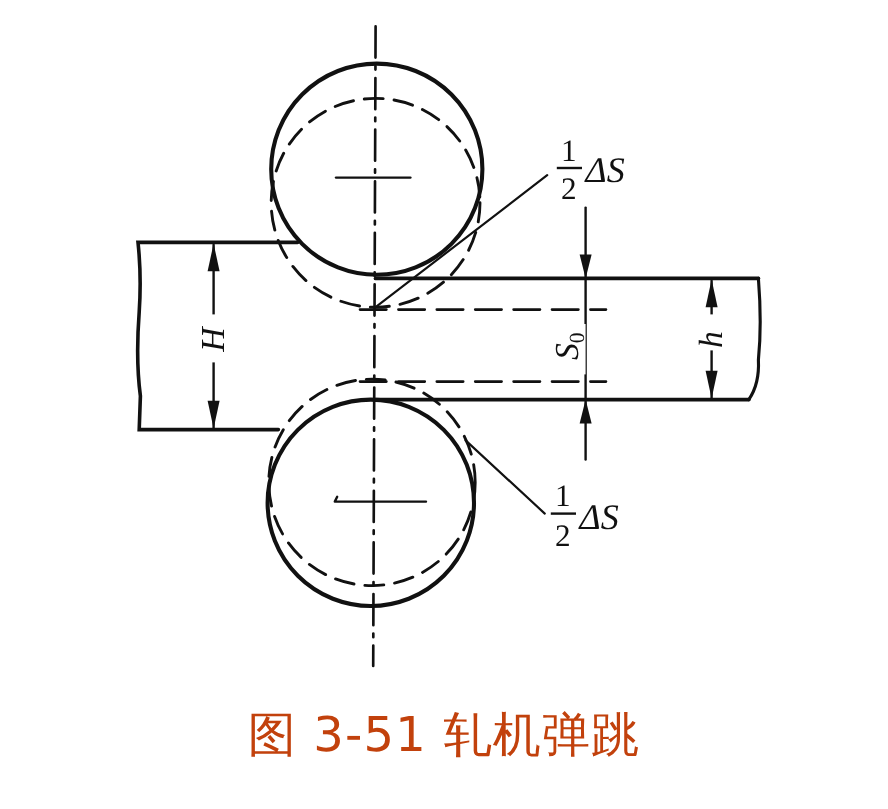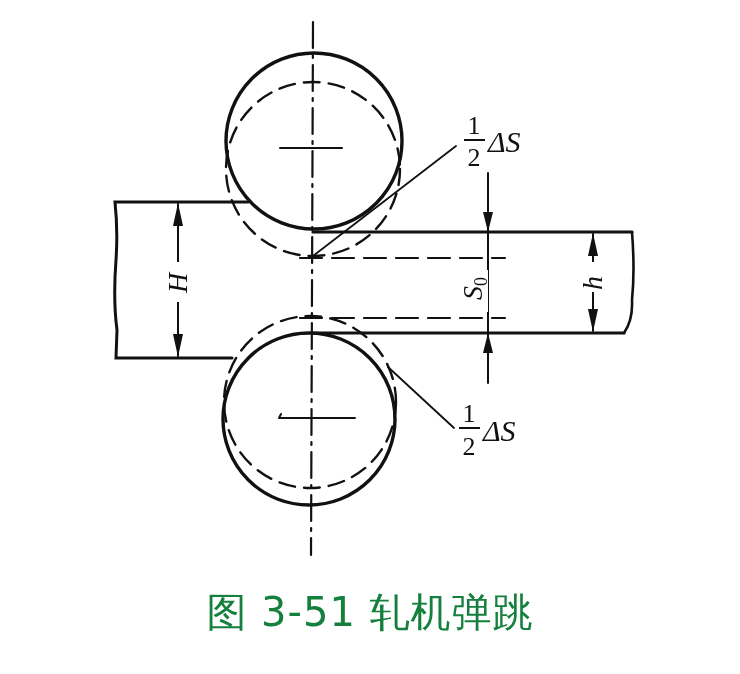--- a/index.html
+++ b/index.html
@@ -2,21 +2,21 @@
 <html><head>
 <meta charset="utf-8">
 <style>
   html, body { margin: 0; padding: 0; background: #ffffff; }
   body { width: 740px; height: 674px; position: relative; overflow: hidden; }
   #figure { position: absolute; left: 0; top: 0; width: 740px; height: 674px; }
   .label-serif { font-family: "Liberation Serif", "DejaVu Serif", serif; font-style: italic; fill: #111; }
   .frac { font-family: "Liberation Serif", "DejaVu Serif", serif; fill: #111; }
   #caption {
     position: absolute; left: 0; top: 585px; width: 740px; text-align: center;
-    font-family: "DejaVu Sans", sans-serif; font-size: 40px; color: #15803d; letter-spacing: 1px;
+    font-family: "DejaVu Sans", sans-serif; font-size: 40px; color: #c2410c; letter-spacing: 1px;
   }
 </style>
 </head>
 <body>
 
 <svg id="figure" viewBox="0 0 740 674" xmlns="http://www.w3.org/2000/svg">
   <g stroke="#111" fill="none" stroke-linecap="round">
 
     <line x1="313" y1="22" x2="311" y2="555" stroke-width="2.2" stroke-dasharray="26 7 3 7"></line>
 

